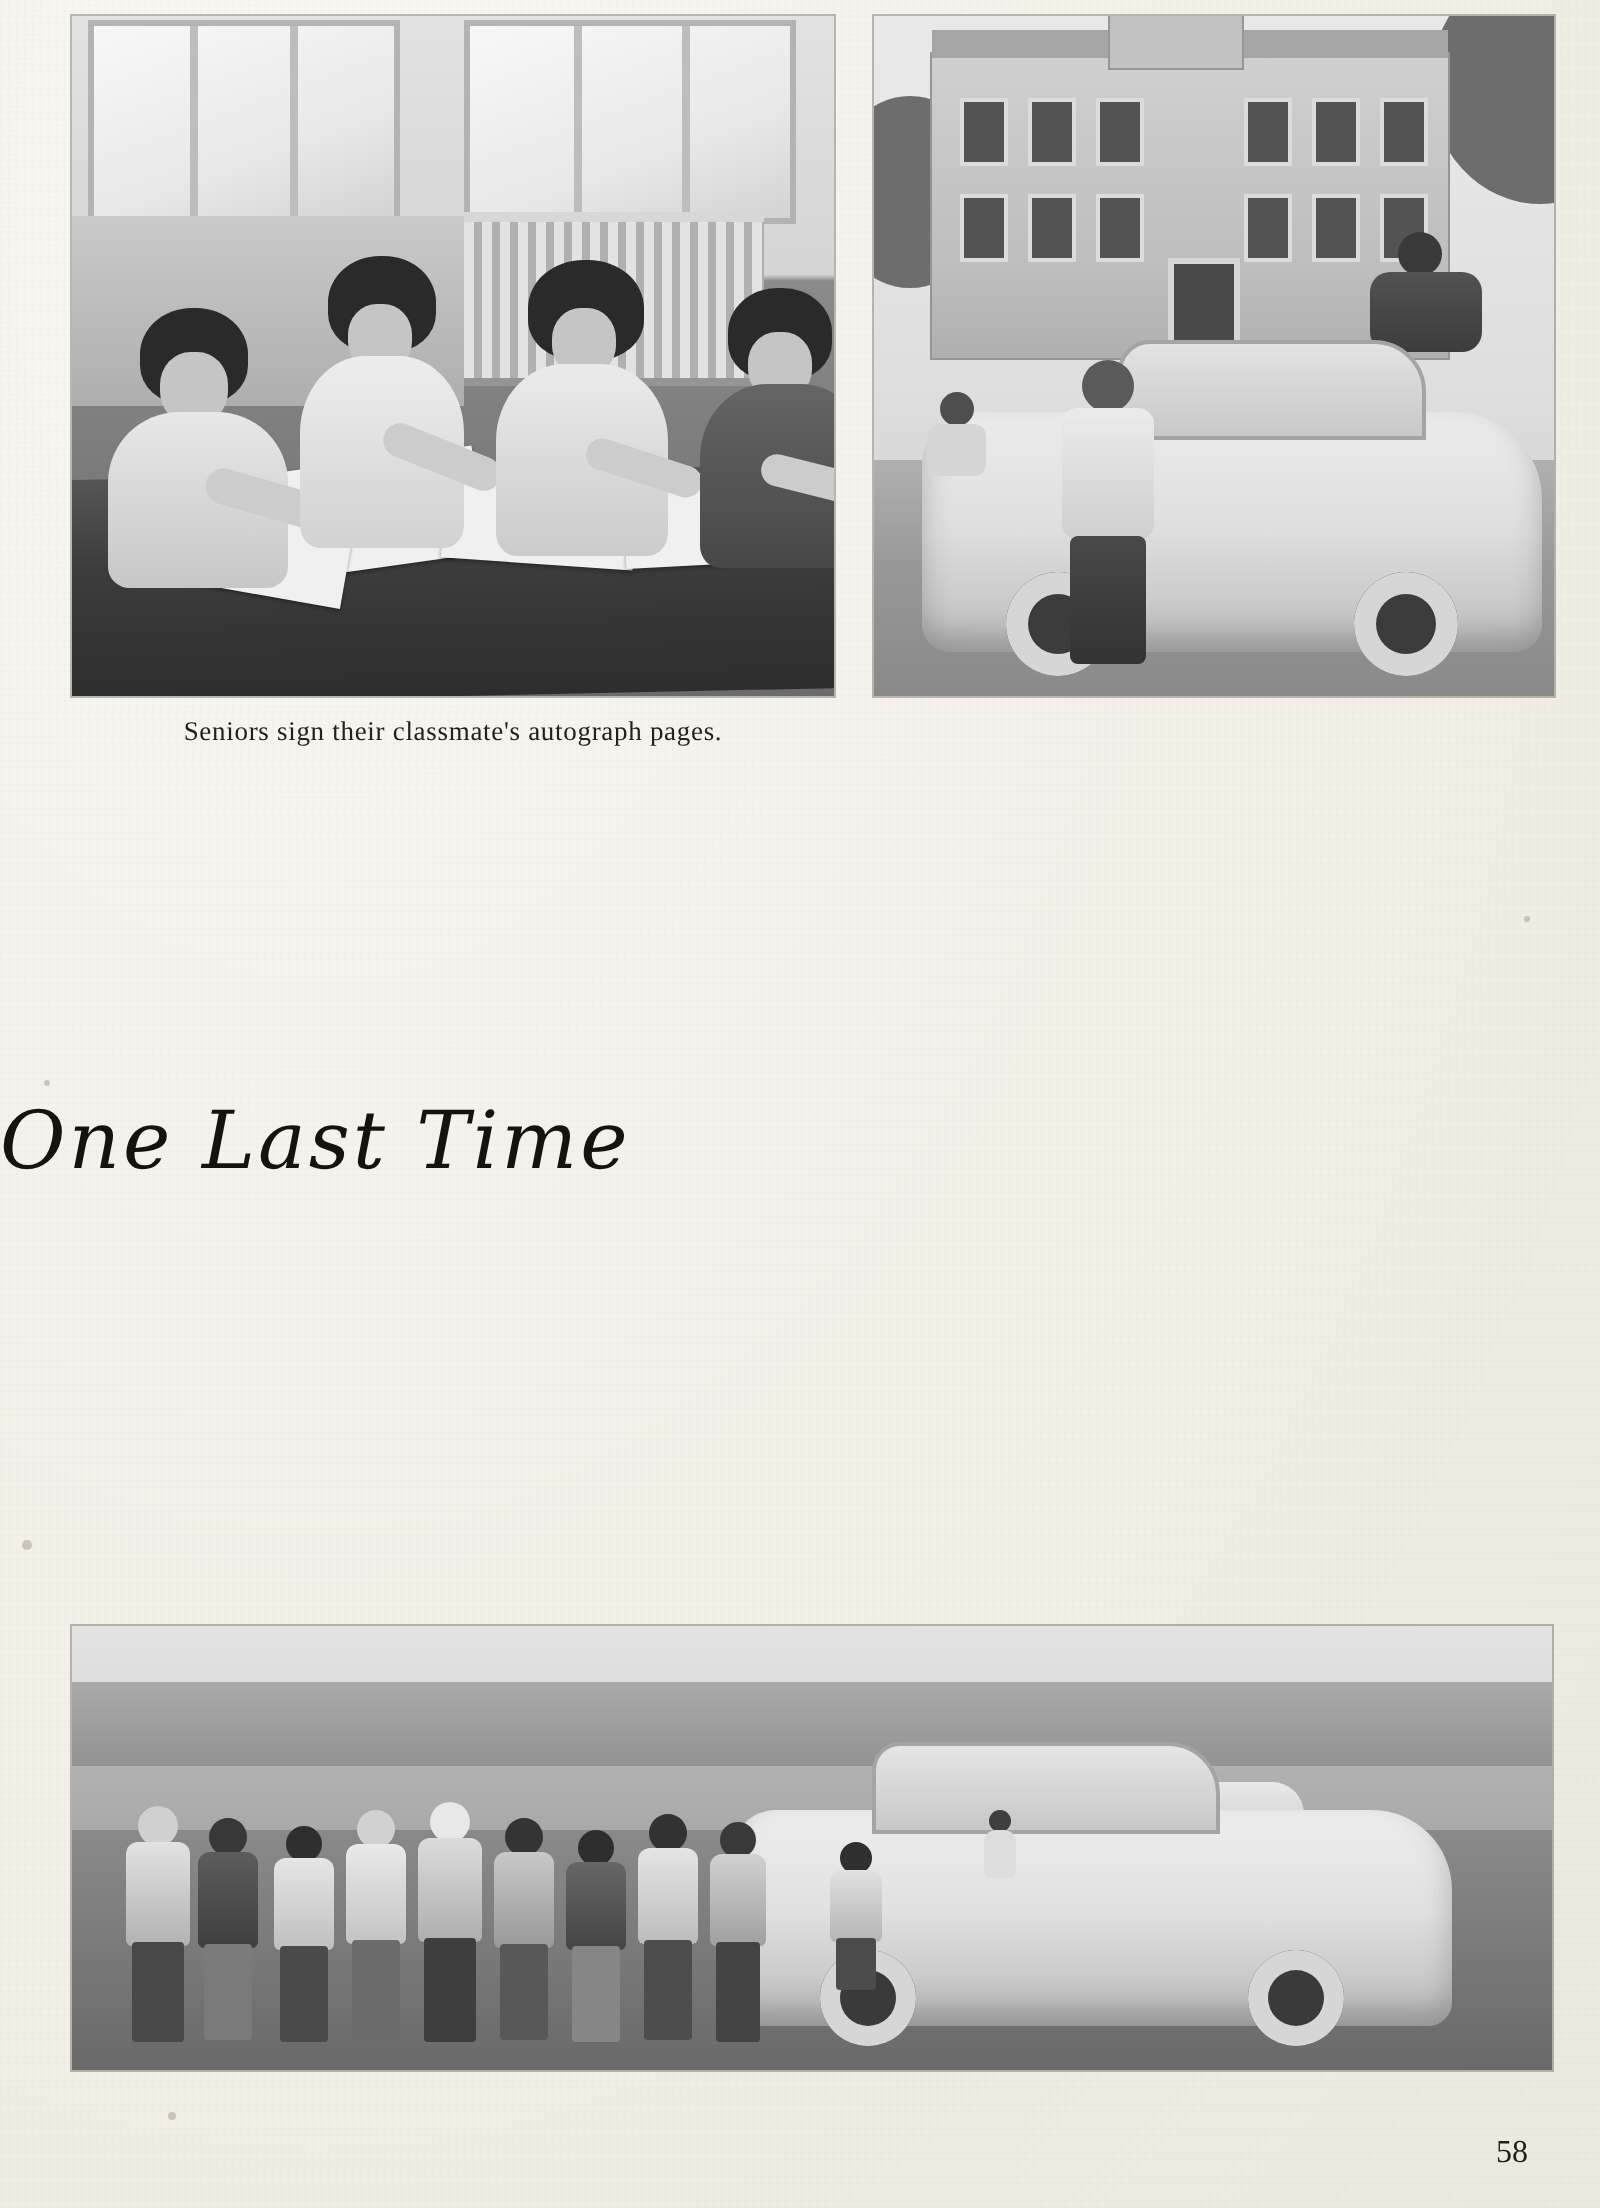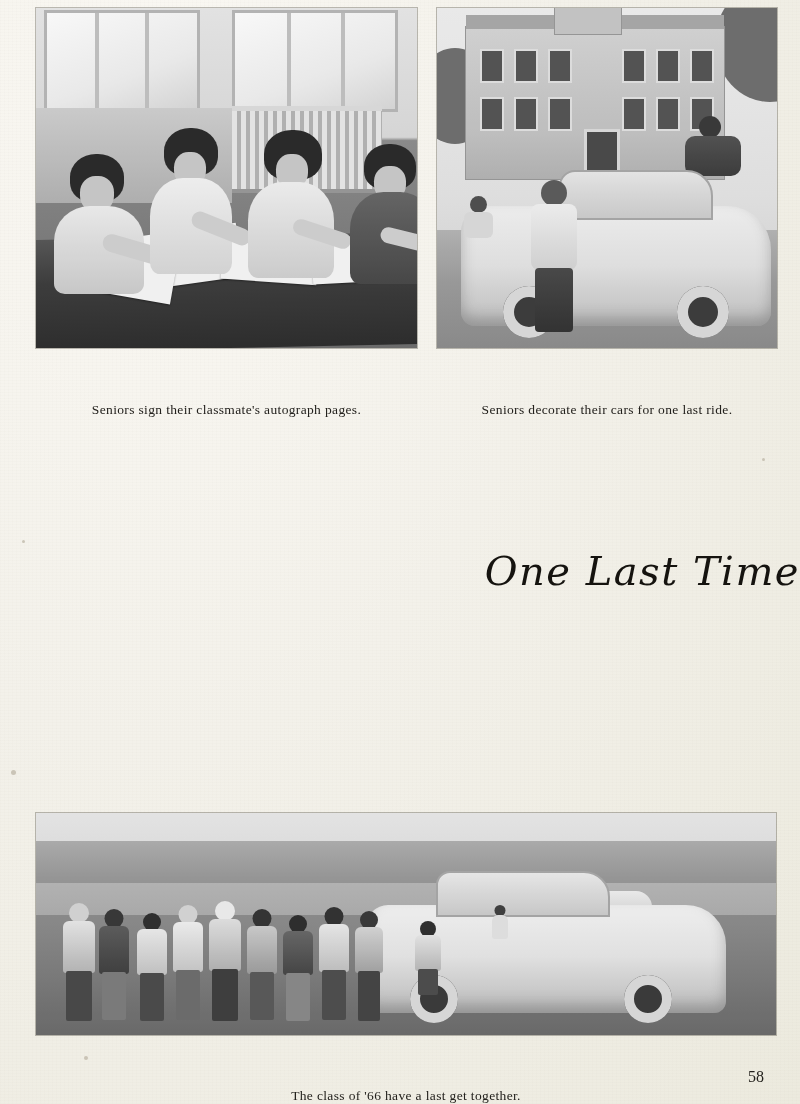--- a/index.html
+++ b/index.html
@@ -45,29 +45,28 @@
   }
 
   .caption {
     position: absolute;
     text-align: center;
     font-family: "Liberation Serif", serif;
     font-size: 13.5px;
     letter-spacing: .35px;
     color: #23211d;
     white-space: nowrap;
-    margin-top: 44px;
   }
 
   .headline {
     position: absolute;
     left: 0;
     right: 0;
     top: 548px;
-    text-align: right;
+    text-align: left;
     font-family: "DejaVu Serif", serif;
     font-style: italic;
     font-size: 40px;
     letter-spacing: 1.5px;
     color: #15130f;
   }
 
   .page-number {
     position: absolute;
     right: 36px;
@@ -276,21 +275,20 @@
         <div style="position:absolute; left:6px; top:24px; width:46px; height:66px; border-radius:8px; background:linear-gradient(180deg,#f2f0e9,#d6d2c7);"></div>
         <div style="position:absolute; left:10px; top:88px; width:38px; height:64px; background:linear-gradient(180deg,#4b463c,#332f28); border-radius:4px;"></div>
       </div>
 
       <div class="p2-person" style="left:24px; top:188px; width:34px; height:42px;">
         <div style="position:absolute; left:9px; top:0; width:17px; height:17px; border-radius:50%; background:#514c42;"></div>
         <div style="position:absolute; left:3px; top:16px; width:29px; height:26px; border-radius:6px; background:#dedace;"></div>
       </div>
     </div>
   </div>
-  <div class="caption" style="left:437px; top:358px; width:340px;">Seniors decorate their cars for one last ride.</div>
 
   <div class="headline">One Last Time</div>
 
   <div class="photo-frame" id="photo-gathering">
     <div class="inner">
       <div class="p3-sky"></div>
       <div class="p3-hill"></div>
       <div class="p3-grass"></div>
 
       <div class="p3-car2"></div>
@@ -349,21 +347,20 @@
         <div class="fig-head" style="top:0; width:16px; height:16px; background:#2f2b24;"></div>
         <div class="fig-torso" style="top:14px; width:26px; height:36px; background:linear-gradient(180deg,#e8e5dc,#bab6a9);"></div>
         <div class="fig-legs" style="top:48px; width:20px; height:26px; background:#4f4a3e;"></div>
       </div>
       <div class="p3-figure" style="left:455px; bottom:96px; width:18px; height:34px;">
         <div class="fig-head" style="top:0; width:11px; height:11px; background:#413c33;"></div>
         <div class="fig-torso" style="top:10px; width:16px; height:24px; background:#e4e1d7;"></div>
       </div>
     </div>
   </div>
-  <div class="caption" style="left:36px; top:1044px; width:740px;">The class of '66 have a last get together.</div>
 
   <div class="page-number">58</div>
 
   <div class="speck" style="left:11px; top:770px; width:5px; height:5px;"></div>
   <div class="speck" style="left:84px; top:1056px; width:4px; height:4px;"></div>
   <div class="speck" style="left:762px; top:458px; width:3px; height:3px;"></div>
   <div class="speck" style="left:22px; top:540px; width:3px; height:3px;"></div>
 </div>
 
 </body></html>

